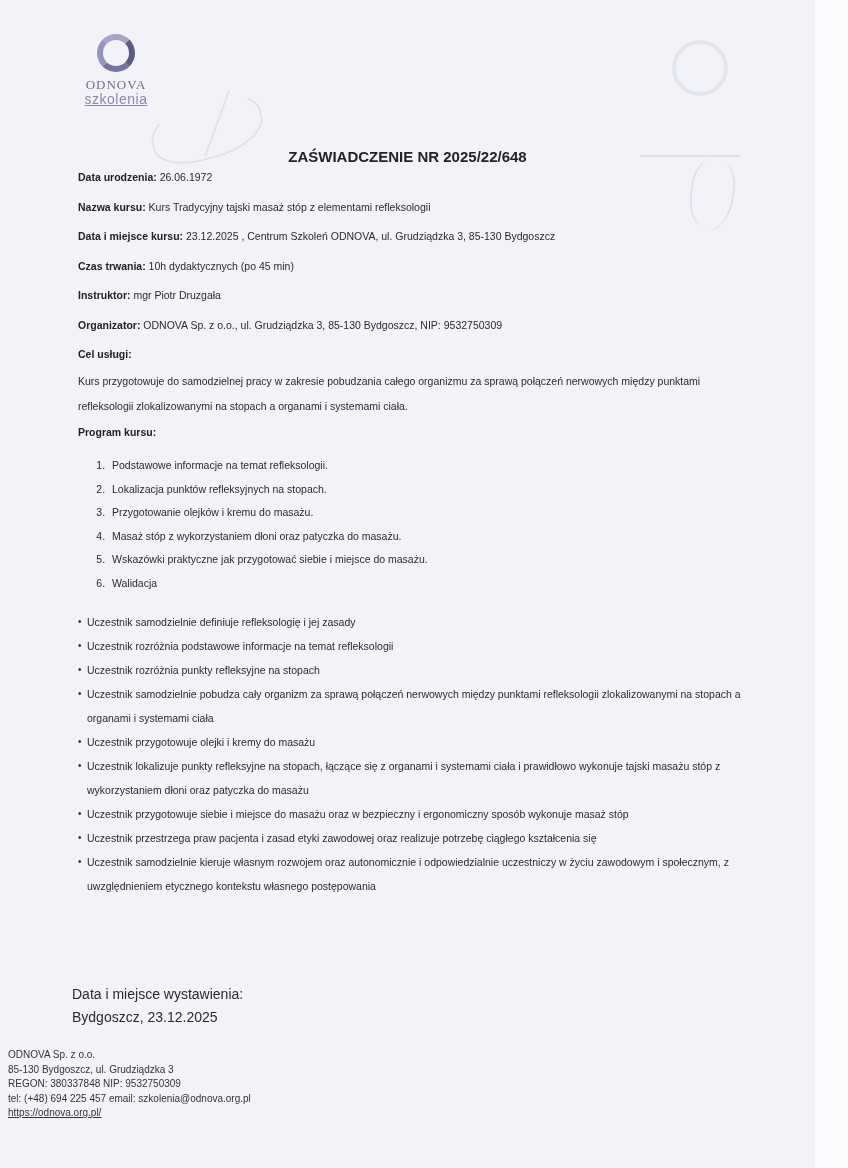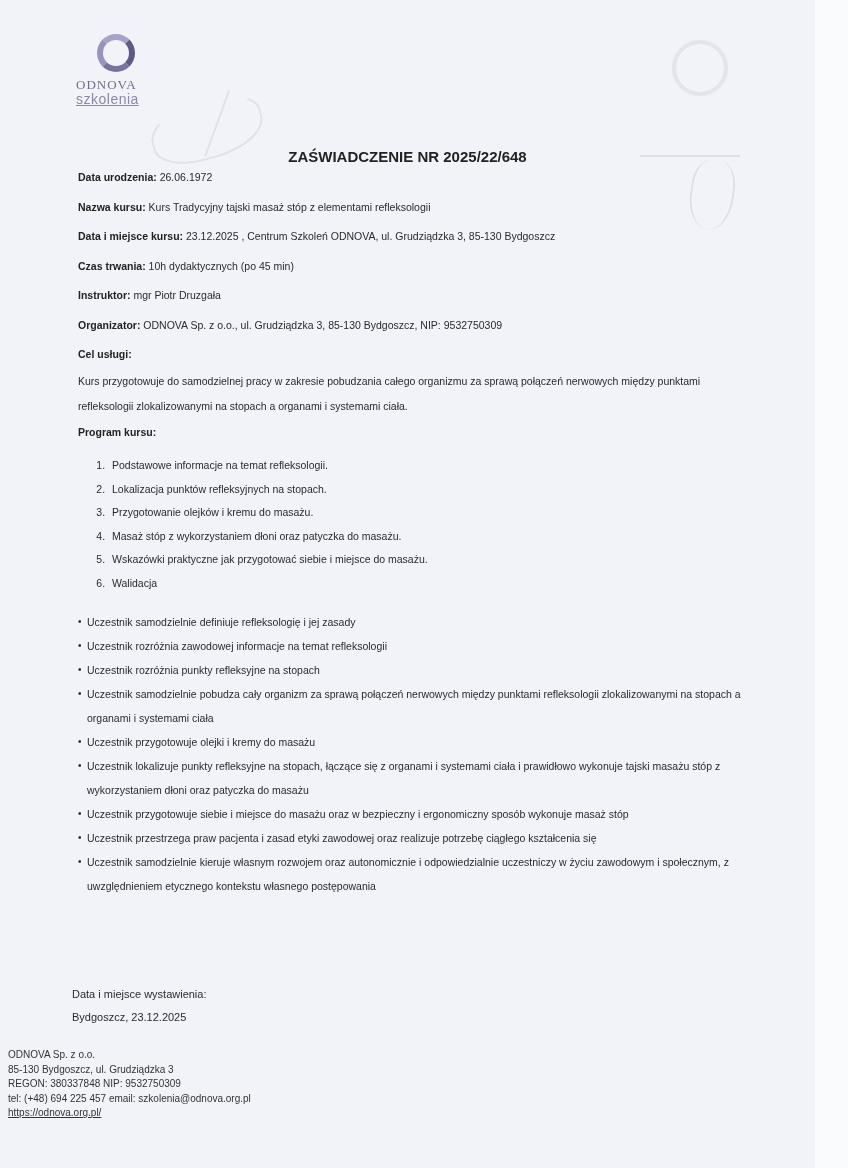--- a/index.html
+++ b/index.html
@@ -20,21 +20,21 @@
   }
   
   .ghost { position: absolute; opacity: 0.35; pointer-events: none; }
   .ghost-logo-right { left: 672px; top: 40px; width: 48px; height: 48px; border: 4px solid #c9ccd6; border-radius: 50%; }
   .ghost-line-right { left: 640px; top: 155px; width: 100px; height: 2px; background: #b8bcc8; }
   .ghost-sig-right { left: 690px; top: 160px; width: 40px; height: 70px; border-left: 2px solid #b8bcc8; border-right: 2px solid #b8bcc8; border-radius: 40% 40% 50% 50%; transform: rotate(8deg); }
   .ghost-sig-left { left: 150px; top: 100px; width: 110px; height: 55px; border: 2px solid #bfc3cf; border-radius: 50% 40% 50% 40%; transform: rotate(-15deg); border-color: transparent #bfc3cf #bfc3cf #bfc3cf; }
   .ghost-sig-left2 { left: 215px; top: 95px; width: 40px; height: 70px; border-left: 2px solid #bfc3cf; transform: rotate(20deg); }
 
   
-  .logo { position: absolute; left: 76px; top: 34px; width: 80px; text-align: left; }
+  .logo { position: absolute; left: 76px; top: 34px; width: 80px; text-align: center; }
   .logo-ring {
     width: 38px; height: 38px; margin: 0 auto; border-radius: 50%;
     border: 6px solid #7d7aa6;
     border-top-color: #a6a4c6; border-left-color: #9694bc;
     border-right-color: #5d5a86; border-bottom-color: #7673a0;
     box-sizing: border-box;
   }
   .logo-name { font-family: "Liberation Serif", "DejaVu Serif", serif; font-size: 13px; letter-spacing: 1px; color: #6e6c8f; margin-top: 5px; }
   .logo-sub { font-size: 14px; color: #8a88aa; margin-top: -2px; letter-spacing: 0.5px; text-decoration: underline; }
 
@@ -51,21 +51,21 @@
   .para { line-height: 25px; margin-top: 8px; }
 
   ol.program { margin: 21px 0 0 0; padding-left: 30px; }
   ol.program li { height: 23.5px; padding-left: 4px; }
 
   .effects-label { margin-top: 18px; }
   ul.effects { list-style: none; margin: 10px 0 0 0; padding: 0; }
   ul.effects li { position: relative; padding-left: 9px; line-height: 24px; text-indent: 0; }
   ul.effects li::before { content: "\2022"; position: absolute; left: 0; top: 0; font-size: 10px; }
 
-  .issued { position: absolute; left: 72px; top: 983px; font-size: 11px; line-height: 23px; }
+  .issued { position: absolute; left: 72px; top: 983px; font-size: 14px; line-height: 23px; }
 
   .footer { position: absolute; left: 8px; width: 815px; top: 1048px; text-align: left; font-size: 10px; line-height: 14.5px; color: #333; }
   .footer .link { text-decoration: underline; }
 </style>
 </head>
 <body>
 
 <div class="page"></div>
 <div class="edge"></div>
 
@@ -111,21 +111,21 @@
     <li>Podstawowe informacje na temat refleksologii.</li>
     <li>Lokalizacja punktów refleksyjnych na stopach.</li>
     <li>Przygotowanie olejków i kremu do masażu.</li>
     <li>Masaż stóp z wykorzystaniem dłoni oraz patyczka do masażu.</li>
     <li>Wskazówki praktyczne jak przygotować siebie i miejsce do masażu.</li>
     <li>Walidacja</li>
   </ol>
 
   <ul class="effects">
     <li>Uczestnik samodzielnie definiuje refleksologię i jej zasady</li>
-    <li>Uczestnik rozróżnia zawodowej informacje na temat refleksologii</li>
+    <li>Uczestnik rozróżnia podstawowe informacje na temat refleksologii</li>
     <li>Uczestnik rozróżnia punkty refleksyjne na stopach</li>
     <li>Uczestnik samodzielnie pobudza cały organizm za sprawą połączeń nerwowych między punktami refleksologii zlokalizowanymi na stopach a organami i systemami ciała</li>
     <li>Uczestnik przygotowuje olejki i kremy do masażu</li>
     <li>Uczestnik lokalizuje punkty refleksyjne na stopach, łączące się z organami i systemami ciała i prawidłowo wykonuje tajski masażu stóp z wykorzystaniem dłoni oraz patyczka do masażu</li>
     <li>Uczestnik przygotowuje siebie i miejsce do masażu oraz w bezpieczny i ergonomiczny sposób wykonuje masaż stóp</li>
     <li>Uczestnik przestrzega praw pacjenta i zasad etyki zawodowej oraz realizuje potrzebę ciągłego kształcenia się</li>
     <li>Uczestnik samodzielnie kieruje własnym rozwojem oraz autonomicznie i odpowiedzialnie uczestniczy w życiu zawodowym i społecznym, z uwzględnieniem etycznego kontekstu własnego postępowania</li>
   </ul>
 </div>
 

